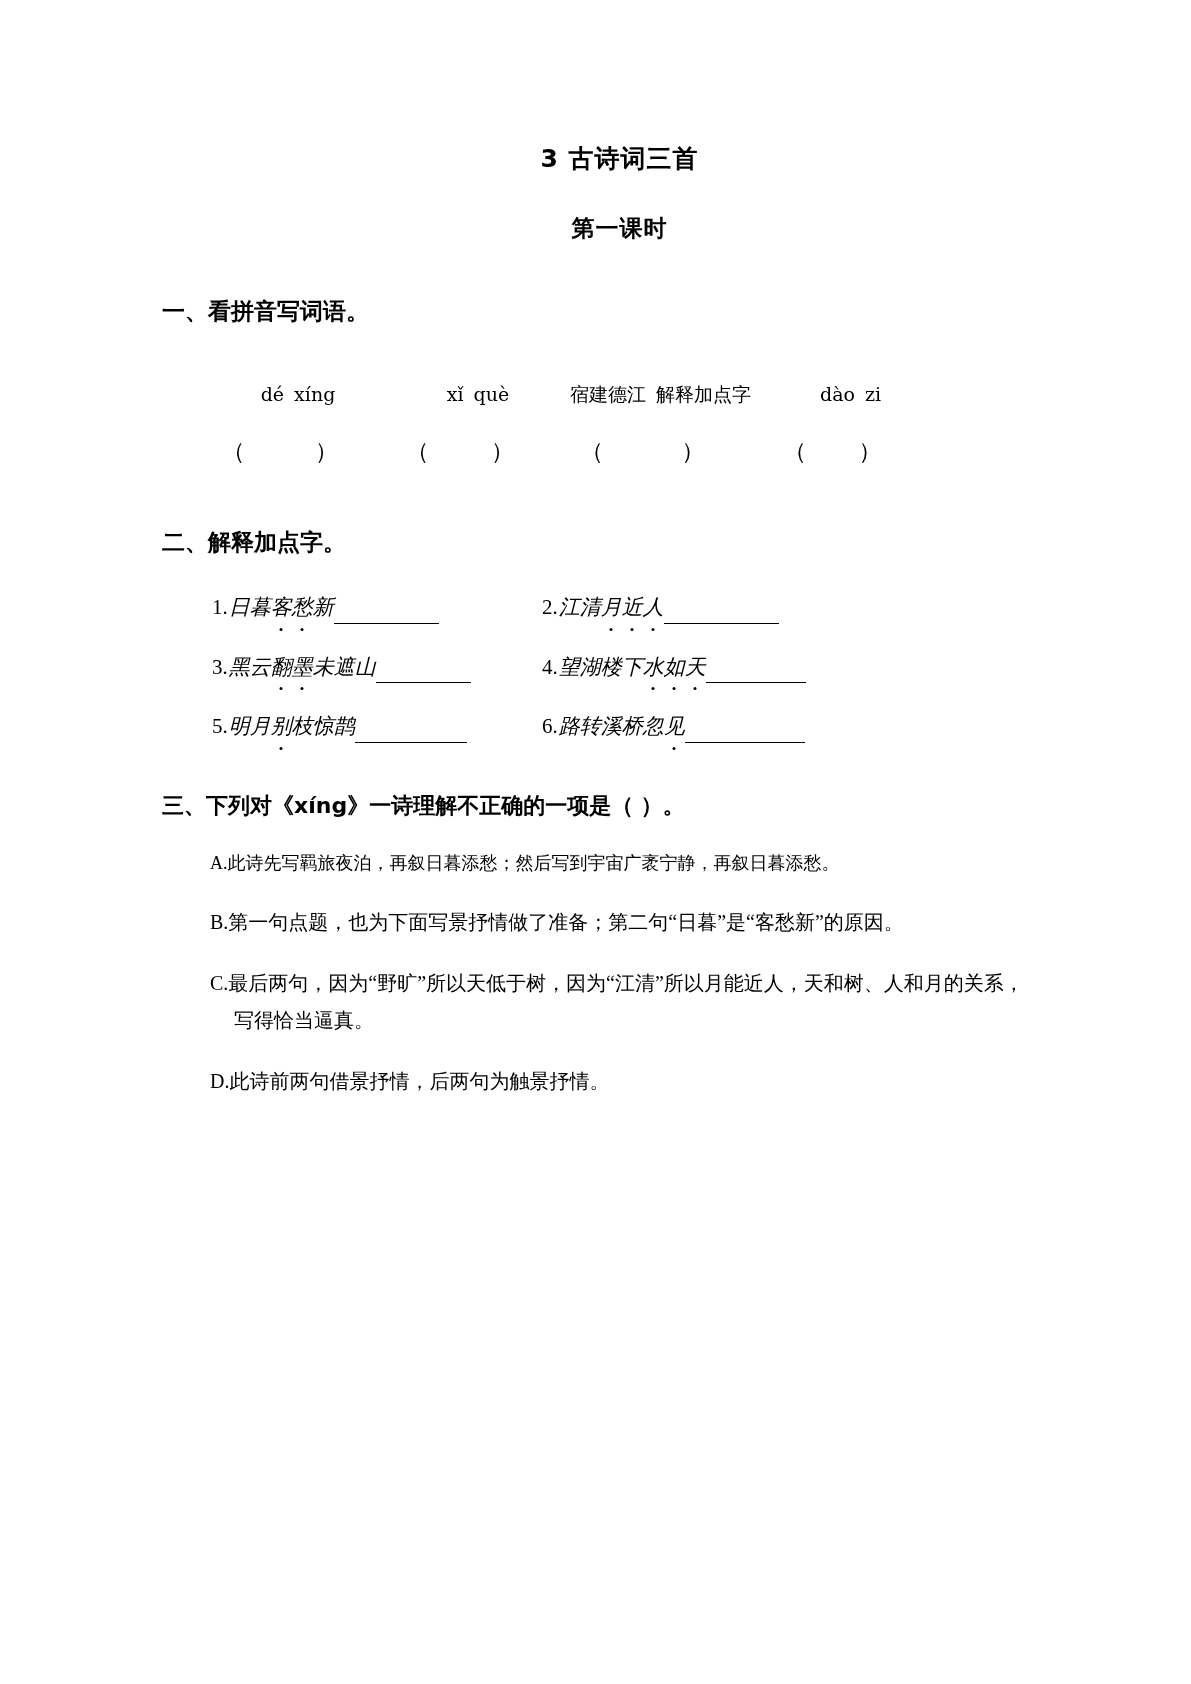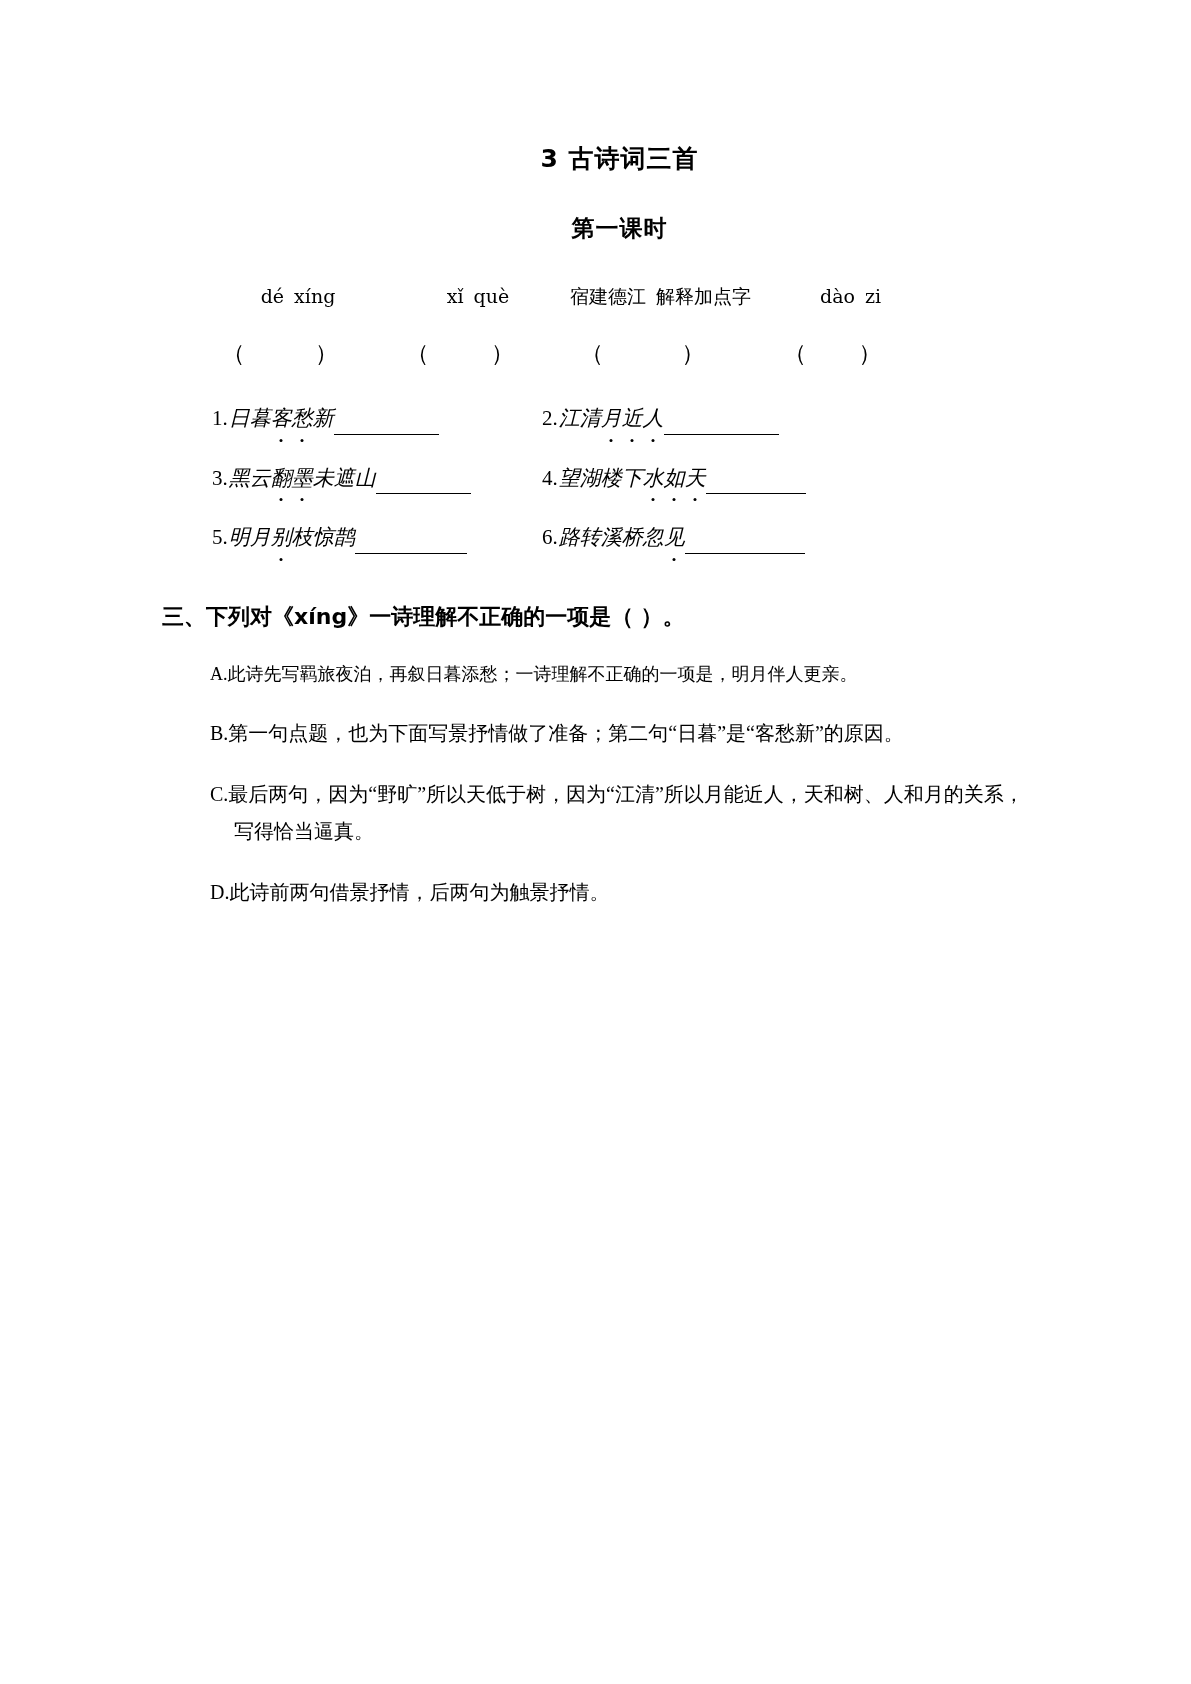--- a/index.html
+++ b/index.html
@@ -50,21 +50,21 @@
     margin: 0;
     padding: 0;
     white-space: nowrap;
   }
   .sec1-heading { margin-top: 52px; margin-left: -8px; }
   .sec2-heading { margin-top: 60px; margin-left: -8px; }
   .sec3-heading { margin-top: 48px; margin-left: -8px; font-size: 22px; }
 
   
   .pinyin-row {
-    margin-top: 40px;
+    margin-top: 55px;
     margin-left: 28px;
     font-family: "DejaVu Serif", "Liberation Serif", serif;
     font-size: 19px;
     display: flex;
     align-items: baseline;
   }
   .pinyin-cell {
     text-align: center;
     white-space: nowrap;
   }
@@ -138,34 +138,36 @@
   .choice.hang { padding-left: 24px; text-indent: -24px; }
 </style>
 </head>
 <body>
 
 <div class="page">
 
   <h1 class="doc-title">3 古诗词三首</h1>
   <h2 class="doc-subtitle">第一课时</h2>
 
+  <div class="sec-heading sec1-heading">一、看拼音写词语。</div>
 
   <div class="pinyin-row" id="pinyin-row">
       <div class="pinyin-cell" style="width: 200px;"><span class="syl">dé</span><span class="syl">xíng</span></div>
       <div class="pinyin-cell" style="width: 160px;"><span class="syl">xǐ</span><span class="syl">què</span></div>
       <div class="pinyin-cell" style="width: 205px;"><span class="syl">宿建德江</span><span class="syl">解释加点字</span></div>
       <div class="pinyin-cell" style="width: 175px;"><span class="syl">dào</span><span class="syl">zi</span></div>
     </div>
   <div class="bracket-row" id="bracket-row">
       <div class="bracket-cell" style="width: 200px;"><span class="paren-open">（</span><span class="gap" style="width: 70px;"></span><span class="paren-close">）</span></div>
       <div class="bracket-cell" style="width: 160px;"><span class="paren-open">（</span><span class="gap" style="width: 62px;"></span><span class="paren-close">）</span></div>
       <div class="bracket-cell" style="width: 205px;"><span class="paren-open">（</span><span class="gap" style="width: 78px;"></span><span class="paren-close">）</span></div>
       <div class="bracket-cell" style="width: 175px;"><span class="paren-open">（</span><span class="gap" style="width: 52px;"></span><span class="paren-close">）</span></div>
     </div>
 
+  <div class="sec-heading sec2-heading">二、解释加点字。</div>
   <div class="q2-list" id="q2-list">
       <div class="q2-row">
         <div class="q2-item" style="width: 330px;">
           <span class="num">1.</span>
           <span class="q2-text"><span>日</span><span>暮</span><span class="dotted">客</span><span class="dotted">愁</span><span>新</span></span>
           <span class="blank-line" style="width: 105px;"></span>
         </div>
         <div class="q2-item" style="width: 330px;">
           <span class="num">2.</span>
           <span class="q2-text"><span>江</span><span>清</span><span class="dotted">月</span><span class="dotted">近</span><span class="dotted">人</span></span>
@@ -193,19 +195,19 @@
         <div class="q2-item" style="width: 330px;">
           <span class="num">6.</span>
           <span class="q2-text"><span>路</span><span>转</span><span>溪</span><span>桥</span><span>忽</span><span class="dotted">见</span></span>
           <span class="blank-line" style="width: 120px;"></span>
         </div>
       </div>
     </div>
 
   <div class="sec-heading sec3-heading">三、下列对《xíng》一诗理解不正确的一项是（    ）。</div>
   <div class="choices" id="choices">
-      <div class="choice hang small"><span class="label">A.</span><span class="body">此诗先写羁旅夜泊，再叙日暮添愁；一诗理解不正确的一项是，明月伴人更亲。</span></div>
+      <div class="choice hang small"><span class="label">A.</span><span class="body">此诗先写羁旅夜泊，再叙日暮添愁；然后写到宇宙广袤宁静，再叙日暮添愁。</span></div>
       <div class="choice hang"><span class="label">B.</span><span class="body">第一句点题，也为下面写景抒情做了准备；第二句“日暮”是“客愁新”的原因。</span></div>
       <div class="choice hang"><span class="label">C.</span><span class="body">最后两句，因为“野旷”所以天低于树，因为“江清”所以月能近人，天和树、人和月的关系，写得恰当逼真。</span></div>
       <div class="choice hang"><span class="label">D.</span><span class="body">此诗前两句借景抒情，后两句为触景抒情。</span></div>
     </div>
 
 </div>
 
 </body></html>

